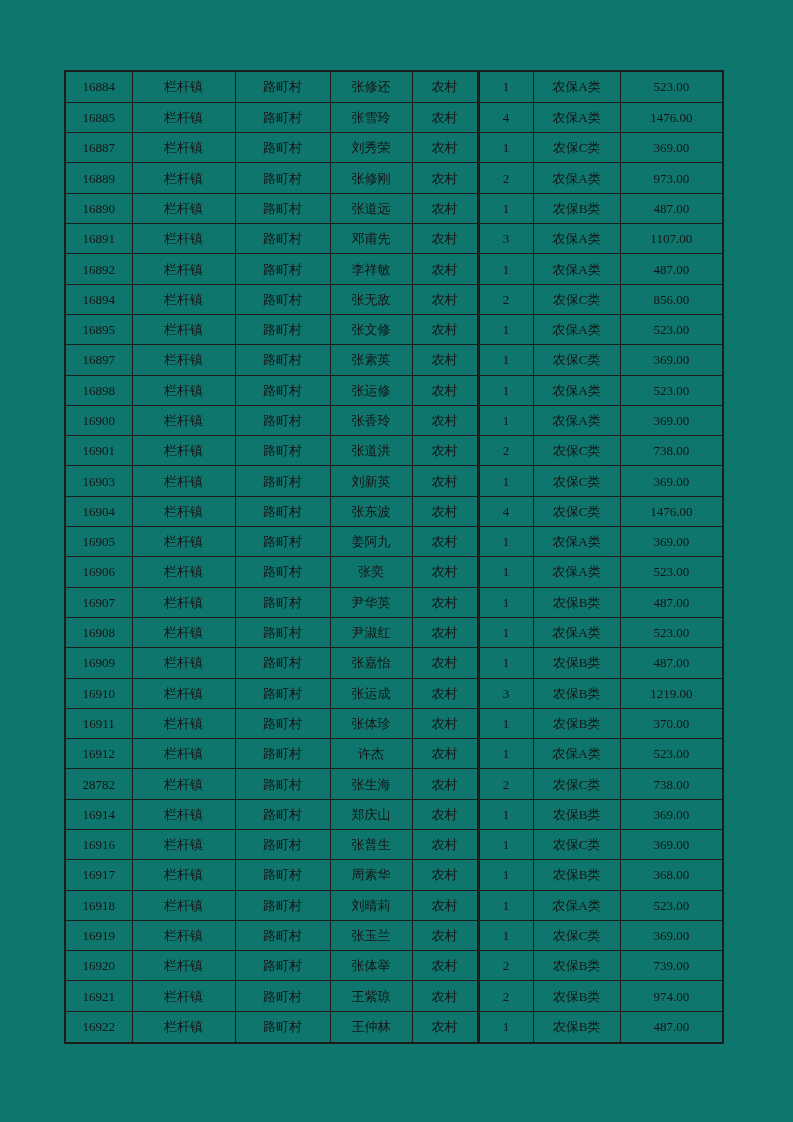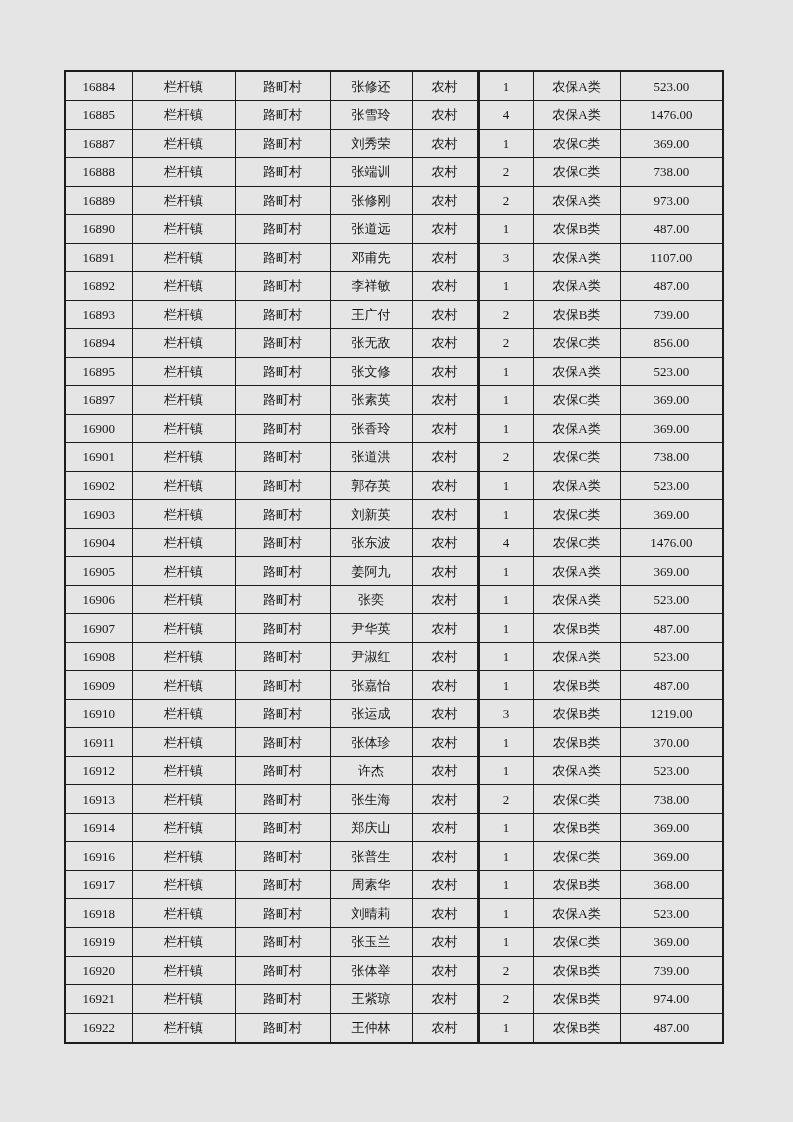--- a/index.html
+++ b/index.html
@@ -4,21 +4,21 @@
 <style>
   html, body {
     margin: 0;
     padding: 0;
     background: #ffffff;
   }
   .page {
     position: relative;
     width: 793px;
     height: 1122px;
-    background: #e5e5e5;
+    background: #0f766e;
     overflow: hidden;
     font-family: "Liberation Serif", "DejaVu Serif", serif;
   }
   table.roster {
     position: absolute;
     left: 64px;
     top: 70px;
     width: 658px;
     height: 974px;
     border-collapse: collapse;
@@ -90,216 +90,196 @@
           <td>16887</td>
           <td>栏杆镇</td>
           <td>路町村</td>
           <td>刘秀荣</td>
           <td>农村</td>
           <td>1</td>
           <td>农保C类</td>
           <td>369.00</td>
         </tr>
         <tr>
-          <td>16888</td>
-          <td>栏杆镇</td>
-          <td>路町村</td>
-          <td>张端训</td>
+          <td>16889</td>
+          <td>栏杆镇</td>
+          <td>路町村</td>
+          <td>张修刚</td>
+          <td>农村</td>
+          <td>2</td>
+          <td>农保A类</td>
+          <td>973.00</td>
+        </tr>
+        <tr>
+          <td>16890</td>
+          <td>栏杆镇</td>
+          <td>路町村</td>
+          <td>张道远</td>
+          <td>农村</td>
+          <td>1</td>
+          <td>农保B类</td>
+          <td>487.00</td>
+        </tr>
+        <tr>
+          <td>16891</td>
+          <td>栏杆镇</td>
+          <td>路町村</td>
+          <td>邓甫先</td>
+          <td>农村</td>
+          <td>3</td>
+          <td>农保A类</td>
+          <td>1107.00</td>
+        </tr>
+        <tr>
+          <td>16892</td>
+          <td>栏杆镇</td>
+          <td>路町村</td>
+          <td>李祥敏</td>
+          <td>农村</td>
+          <td>1</td>
+          <td>农保A类</td>
+          <td>487.00</td>
+        </tr>
+        <tr>
+          <td>16894</td>
+          <td>栏杆镇</td>
+          <td>路町村</td>
+          <td>张无敌</td>
+          <td>农村</td>
+          <td>2</td>
+          <td>农保C类</td>
+          <td>856.00</td>
+        </tr>
+        <tr>
+          <td>16895</td>
+          <td>栏杆镇</td>
+          <td>路町村</td>
+          <td>张文修</td>
+          <td>农村</td>
+          <td>1</td>
+          <td>农保A类</td>
+          <td>523.00</td>
+        </tr>
+        <tr>
+          <td>16897</td>
+          <td>栏杆镇</td>
+          <td>路町村</td>
+          <td>张素英</td>
+          <td>农村</td>
+          <td>1</td>
+          <td>农保C类</td>
+          <td>369.00</td>
+        </tr>
+        <tr>
+          <td>16898</td>
+          <td>栏杆镇</td>
+          <td>路町村</td>
+          <td>张运修</td>
+          <td>农村</td>
+          <td>1</td>
+          <td>农保A类</td>
+          <td>523.00</td>
+        </tr>
+        <tr>
+          <td>16900</td>
+          <td>栏杆镇</td>
+          <td>路町村</td>
+          <td>张香玲</td>
+          <td>农村</td>
+          <td>1</td>
+          <td>农保A类</td>
+          <td>369.00</td>
+        </tr>
+        <tr>
+          <td>16901</td>
+          <td>栏杆镇</td>
+          <td>路町村</td>
+          <td>张道洪</td>
           <td>农村</td>
           <td>2</td>
           <td>农保C类</td>
           <td>738.00</td>
         </tr>
         <tr>
-          <td>16889</td>
-          <td>栏杆镇</td>
-          <td>路町村</td>
-          <td>张修刚</td>
-          <td>农村</td>
-          <td>2</td>
-          <td>农保A类</td>
-          <td>973.00</td>
-        </tr>
-        <tr>
-          <td>16890</td>
-          <td>栏杆镇</td>
-          <td>路町村</td>
-          <td>张道远</td>
-          <td>农村</td>
-          <td>1</td>
-          <td>农保B类</td>
-          <td>487.00</td>
-        </tr>
-        <tr>
-          <td>16891</td>
-          <td>栏杆镇</td>
-          <td>路町村</td>
-          <td>邓甫先</td>
+          <td>16903</td>
+          <td>栏杆镇</td>
+          <td>路町村</td>
+          <td>刘新英</td>
+          <td>农村</td>
+          <td>1</td>
+          <td>农保C类</td>
+          <td>369.00</td>
+        </tr>
+        <tr>
+          <td>16904</td>
+          <td>栏杆镇</td>
+          <td>路町村</td>
+          <td>张东波</td>
+          <td>农村</td>
+          <td>4</td>
+          <td>农保C类</td>
+          <td>1476.00</td>
+        </tr>
+        <tr>
+          <td>16905</td>
+          <td>栏杆镇</td>
+          <td>路町村</td>
+          <td>姜阿九</td>
+          <td>农村</td>
+          <td>1</td>
+          <td>农保A类</td>
+          <td>369.00</td>
+        </tr>
+        <tr>
+          <td>16906</td>
+          <td>栏杆镇</td>
+          <td>路町村</td>
+          <td>张奕</td>
+          <td>农村</td>
+          <td>1</td>
+          <td>农保A类</td>
+          <td>523.00</td>
+        </tr>
+        <tr>
+          <td>16907</td>
+          <td>栏杆镇</td>
+          <td>路町村</td>
+          <td>尹华英</td>
+          <td>农村</td>
+          <td>1</td>
+          <td>农保B类</td>
+          <td>487.00</td>
+        </tr>
+        <tr>
+          <td>16908</td>
+          <td>栏杆镇</td>
+          <td>路町村</td>
+          <td>尹淑红</td>
+          <td>农村</td>
+          <td>1</td>
+          <td>农保A类</td>
+          <td>523.00</td>
+        </tr>
+        <tr>
+          <td>16909</td>
+          <td>栏杆镇</td>
+          <td>路町村</td>
+          <td>张嘉怡</td>
+          <td>农村</td>
+          <td>1</td>
+          <td>农保B类</td>
+          <td>487.00</td>
+        </tr>
+        <tr>
+          <td>16910</td>
+          <td>栏杆镇</td>
+          <td>路町村</td>
+          <td>张运成</td>
           <td>农村</td>
           <td>3</td>
-          <td>农保A类</td>
-          <td>1107.00</td>
-        </tr>
-        <tr>
-          <td>16892</td>
-          <td>栏杆镇</td>
-          <td>路町村</td>
-          <td>李祥敏</td>
-          <td>农村</td>
-          <td>1</td>
-          <td>农保A类</td>
-          <td>487.00</td>
-        </tr>
-        <tr>
-          <td>16893</td>
-          <td>栏杆镇</td>
-          <td>路町村</td>
-          <td>王广付</td>
-          <td>农村</td>
-          <td>2</td>
-          <td>农保B类</td>
-          <td>739.00</td>
-        </tr>
-        <tr>
-          <td>16894</td>
-          <td>栏杆镇</td>
-          <td>路町村</td>
-          <td>张无敌</td>
-          <td>农村</td>
-          <td>2</td>
-          <td>农保C类</td>
-          <td>856.00</td>
-        </tr>
-        <tr>
-          <td>16895</td>
-          <td>栏杆镇</td>
-          <td>路町村</td>
-          <td>张文修</td>
-          <td>农村</td>
-          <td>1</td>
-          <td>农保A类</td>
-          <td>523.00</td>
-        </tr>
-        <tr>
-          <td>16897</td>
-          <td>栏杆镇</td>
-          <td>路町村</td>
-          <td>张素英</td>
-          <td>农村</td>
-          <td>1</td>
-          <td>农保C类</td>
-          <td>369.00</td>
-        </tr>
-        <tr>
-          <td>16900</td>
-          <td>栏杆镇</td>
-          <td>路町村</td>
-          <td>张香玲</td>
-          <td>农村</td>
-          <td>1</td>
-          <td>农保A类</td>
-          <td>369.00</td>
-        </tr>
-        <tr>
-          <td>16901</td>
-          <td>栏杆镇</td>
-          <td>路町村</td>
-          <td>张道洪</td>
-          <td>农村</td>
-          <td>2</td>
-          <td>农保C类</td>
-          <td>738.00</td>
-        </tr>
-        <tr>
-          <td>16902</td>
-          <td>栏杆镇</td>
-          <td>路町村</td>
-          <td>郭存英</td>
-          <td>农村</td>
-          <td>1</td>
-          <td>农保A类</td>
-          <td>523.00</td>
-        </tr>
-        <tr>
-          <td>16903</td>
-          <td>栏杆镇</td>
-          <td>路町村</td>
-          <td>刘新英</td>
-          <td>农村</td>
-          <td>1</td>
-          <td>农保C类</td>
-          <td>369.00</td>
-        </tr>
-        <tr>
-          <td>16904</td>
-          <td>栏杆镇</td>
-          <td>路町村</td>
-          <td>张东波</td>
-          <td>农村</td>
-          <td>4</td>
-          <td>农保C类</td>
-          <td>1476.00</td>
-        </tr>
-        <tr>
-          <td>16905</td>
-          <td>栏杆镇</td>
-          <td>路町村</td>
-          <td>姜阿九</td>
-          <td>农村</td>
-          <td>1</td>
-          <td>农保A类</td>
-          <td>369.00</td>
-        </tr>
-        <tr>
-          <td>16906</td>
-          <td>栏杆镇</td>
-          <td>路町村</td>
-          <td>张奕</td>
-          <td>农村</td>
-          <td>1</td>
-          <td>农保A类</td>
-          <td>523.00</td>
-        </tr>
-        <tr>
-          <td>16907</td>
-          <td>栏杆镇</td>
-          <td>路町村</td>
-          <td>尹华英</td>
-          <td>农村</td>
-          <td>1</td>
-          <td>农保B类</td>
-          <td>487.00</td>
-        </tr>
-        <tr>
-          <td>16908</td>
-          <td>栏杆镇</td>
-          <td>路町村</td>
-          <td>尹淑红</td>
-          <td>农村</td>
-          <td>1</td>
-          <td>农保A类</td>
-          <td>523.00</td>
-        </tr>
-        <tr>
-          <td>16909</td>
-          <td>栏杆镇</td>
-          <td>路町村</td>
-          <td>张嘉怡</td>
-          <td>农村</td>
-          <td>1</td>
-          <td>农保B类</td>
-          <td>487.00</td>
-        </tr>
-        <tr>
-          <td>16910</td>
-          <td>栏杆镇</td>
-          <td>路町村</td>
-          <td>张运成</td>
-          <td>农村</td>
-          <td>3</td>
           <td>农保B类</td>
           <td>1219.00</td>
         </tr>
         <tr>
           <td>16911</td>
           <td>栏杆镇</td>
           <td>路町村</td>
           <td>张体珍</td>
           <td>农村</td>
           <td>1</td>
@@ -310,21 +290,21 @@
           <td>16912</td>
           <td>栏杆镇</td>
           <td>路町村</td>
           <td>许杰</td>
           <td>农村</td>
           <td>1</td>
           <td>农保A类</td>
           <td>523.00</td>
         </tr>
         <tr>
-          <td>16913</td>
+          <td>28782</td>
           <td>栏杆镇</td>
           <td>路町村</td>
           <td>张生海</td>
           <td>农村</td>
           <td>2</td>
           <td>农保C类</td>
           <td>738.00</td>
         </tr>
         <tr>
           <td>16914</td>

